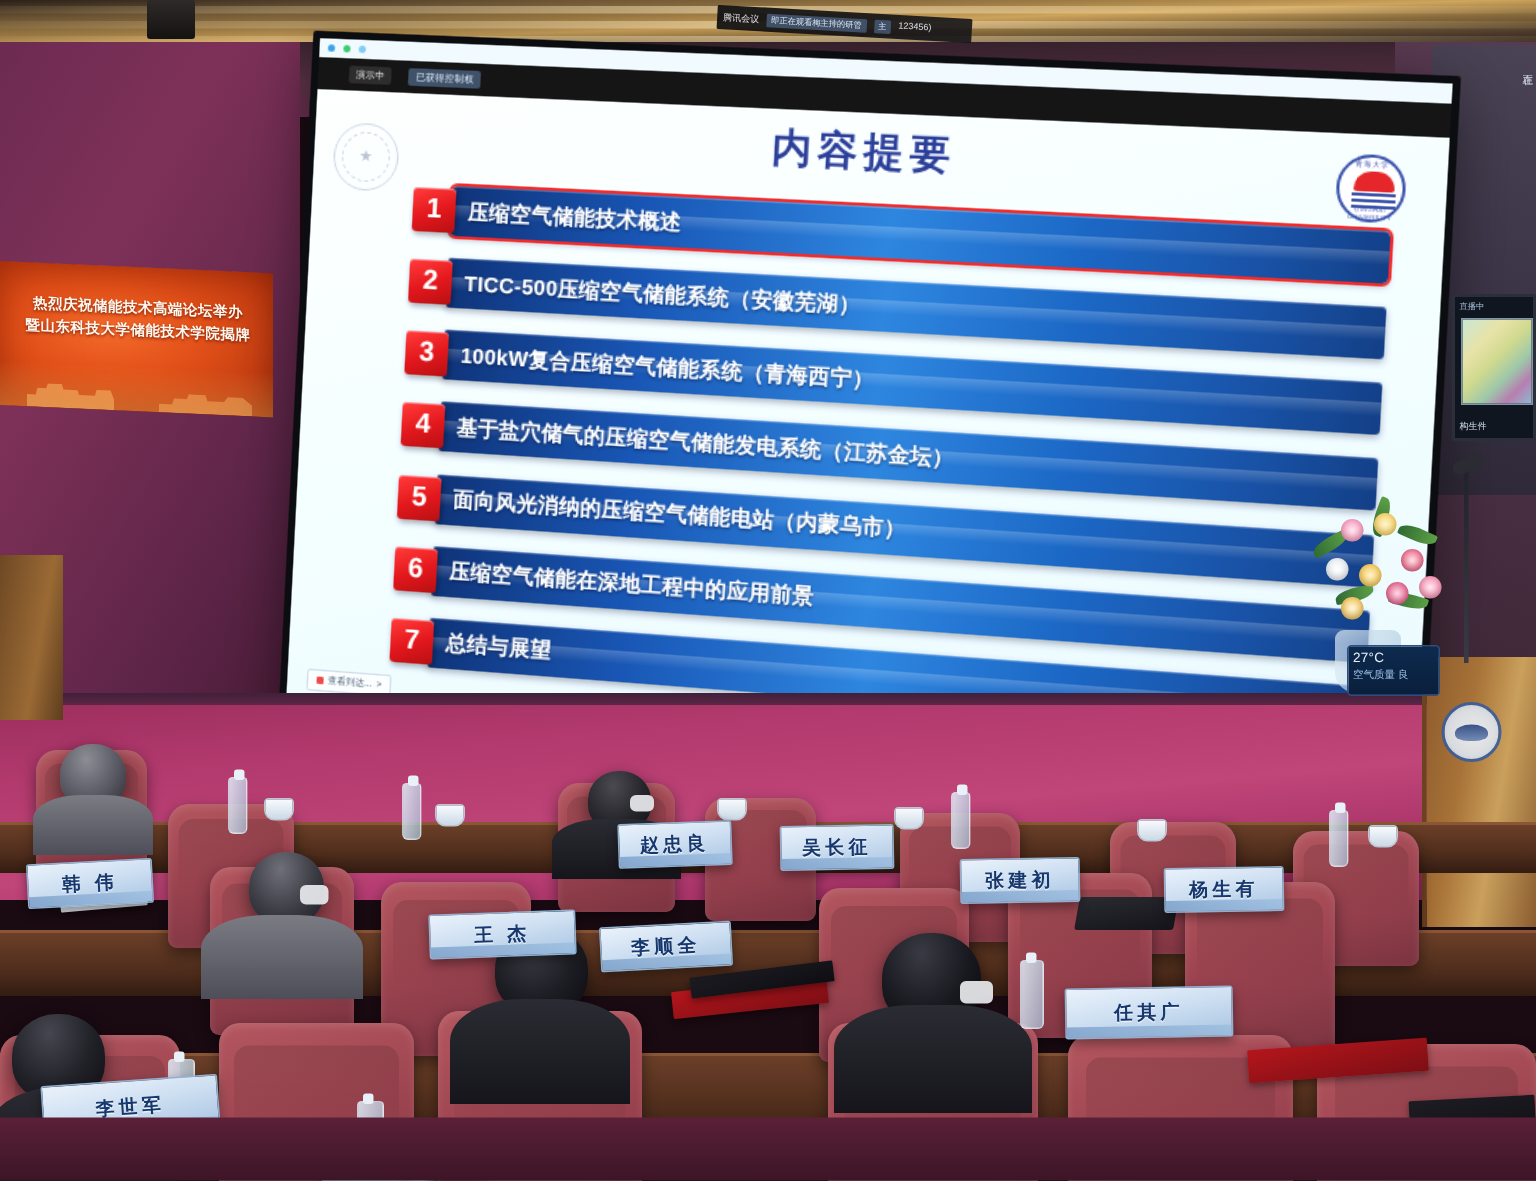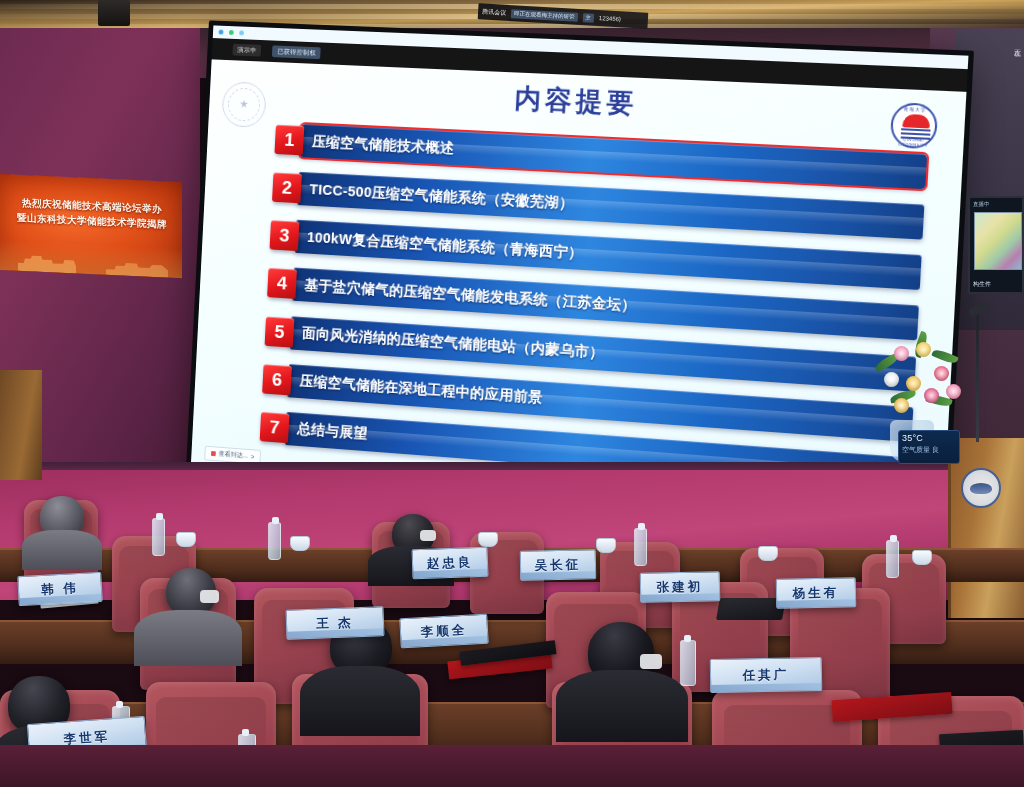--- a/index.html
+++ b/index.html
@@ -594,21 +594,21 @@
     <div class="flower" style="left:62px; top:34px; background:radial-gradient(circle,#ffe2ea,#e0395f)"></div>
     <div class="flower" style="left:12px; top:40px; background:radial-gradient(circle,#ffffff,#dfe6ee)"></div>
     <div class="flower" style="left:34px; top:44px; background:radial-gradient(circle,#fff3c9,#edb42b)"></div>
     <div class="flower" style="left:52px; top:56px; background:radial-gradient(circle,#ffd9e6,#d8346a)"></div>
     <div class="flower" style="left:22px; top:66px; background:radial-gradient(circle,#fff8dd,#e9ae2d)"></div>
     <div class="flower" style="left:74px; top:52px; background:radial-gradient(circle,#ffeaf2,#ef6d96)"></div>
     <div class="vase"></div>
   </div>
 
   <div class="weather-box">
-    <div class="weather-temp">35°C</div>
+    <div class="weather-temp">27°C</div>
     <div class="weather-sub">空气质量 良</div>
   </div>
 
   <div class="audience">
 
     <div class="desk" style="left:0px;  top:78px; width:1024px; height:34px;"></div>
 
     <div class="desk" style="left:0px;  top:150px; width:1024px; height:44px;"></div>
 
     <div class="desk" style="left:0px;  top:232px; width:1024px; height:60px;"></div>

